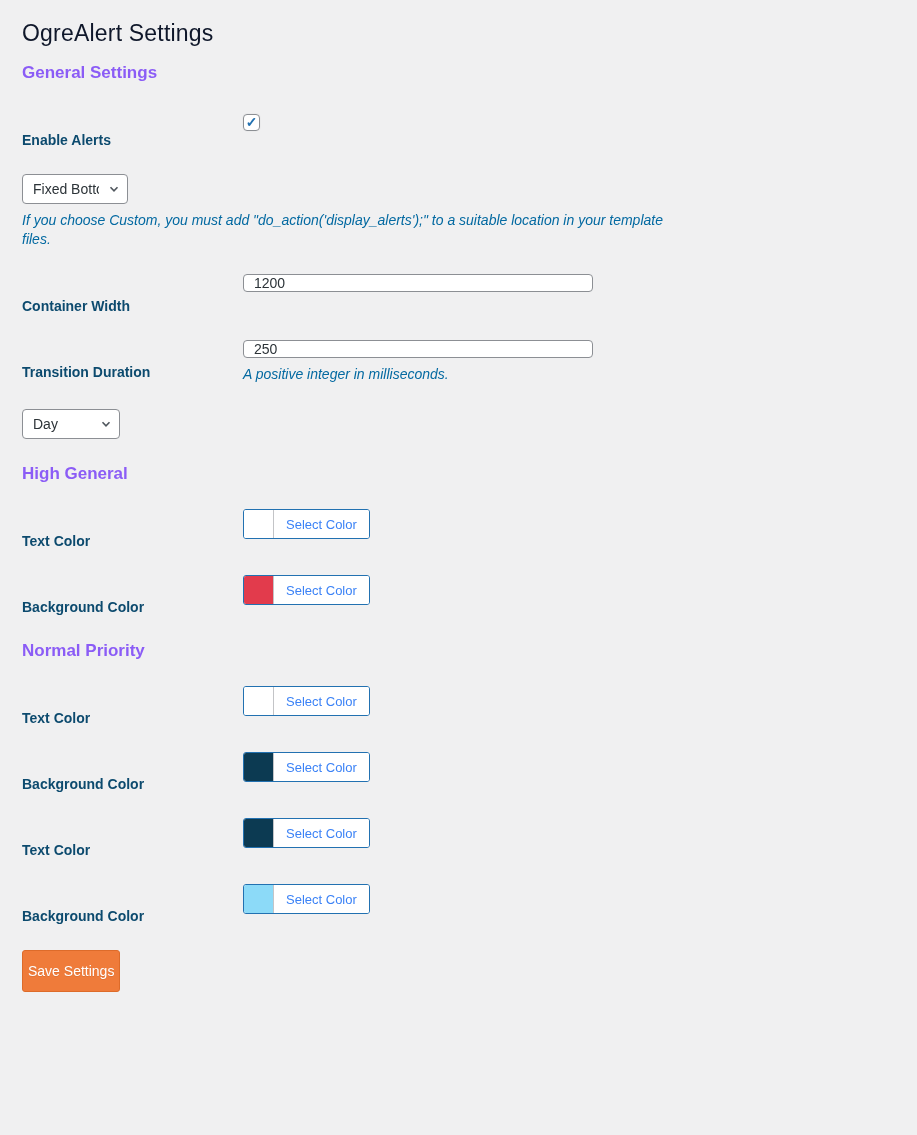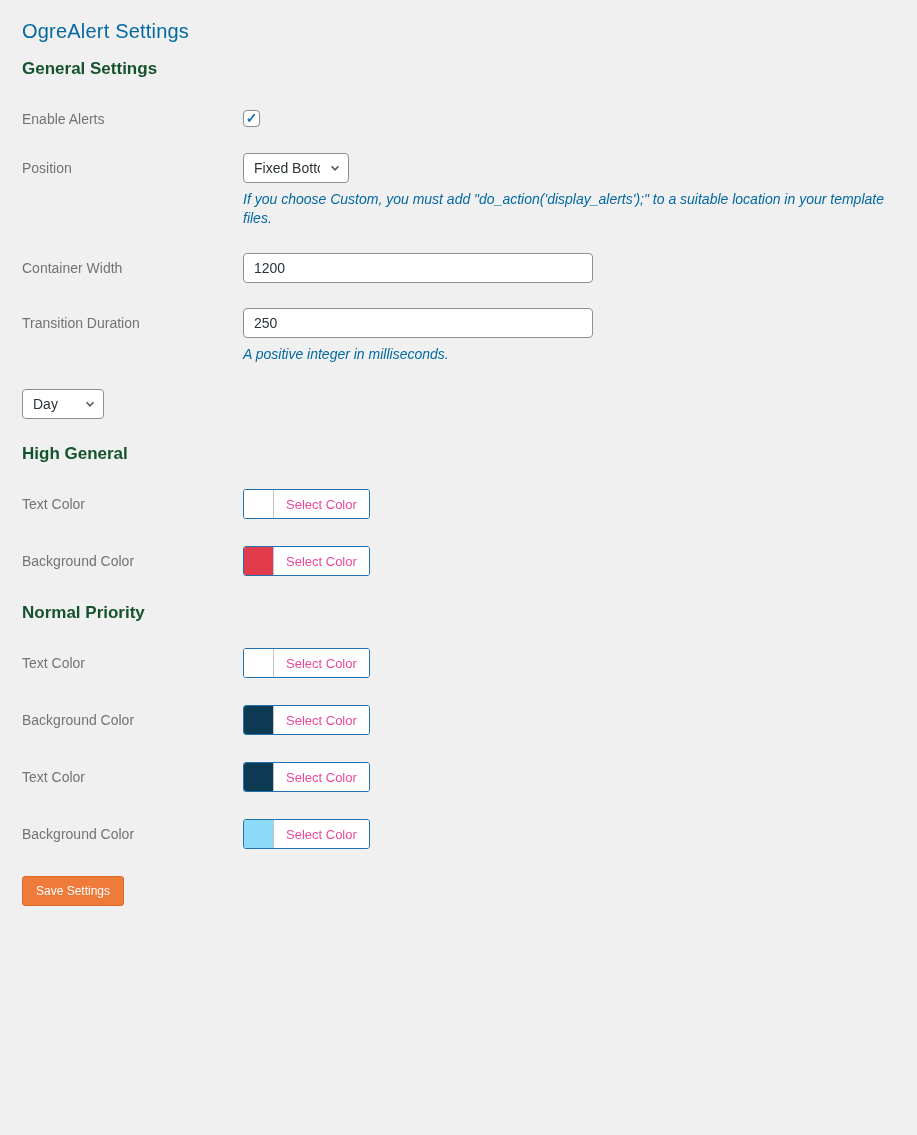--- a/index.html
+++ b/index.html
@@ -8,42 +8,43 @@
     background: #f0f0f1;
     color: #1d2327;
     font-family: "Liberation Sans", sans-serif;
     font-size: 14px;
     width: 917px;
     min-height: 1135px;
   }
   .page { padding: 20px 28px 40px 22px; }
 
   h1.page-title {
-    font-size: 20px;
+    font-size: 23px;
     font-weight: 400;
-    color: #0369a1;
+    color: #0f172a;
     margin: 0 0 16px 0;
     letter-spacing: 0.2px;
   }
   h2.section-heading {
     font-size: 17px;
     font-weight: bold;
-    color: #14532d;
+    color: #8b5cf6;
     margin: 6px 0 25px 0;
   }
 
   .row { display: flex; align-items: flex-start; margin-bottom: 25px; }
   .row-label {
     flex: 0 0 221px;
     width: 221px;
-    font-weight: normal;
-    font-size: 14px;
-    color: #737373;
+    font-weight: bold;
+    font-size: 14px;
+    color: #0c4a6e;
     padding-top: 7px;
     line-height: 17px;
+    margin-top: 17px;
   }
   .row-control { flex: 1 1 auto; min-width: 0; }
 
   
   .checkbox {
     display: inline-flex;
     align-items: center;
     justify-content: center;
     width: 17px; height: 17px;
     margin-top: 6px;
@@ -72,31 +73,31 @@
     border-radius: 4px;
     background: #ffffff;
     color: #2c3338;
     font-family: "Liberation Sans", sans-serif;
     font-size: 14px;
     padding: 0 28px 0 10px;
     line-height: 28px;
     cursor: pointer;
   }
   .select-wrap.w-position select { width: 106px; }
-  .select-wrap.w-day select { width: 82px; }
+  .select-wrap.w-day select { width: 98px; }
   .select-chevron {
     position: absolute;
     right: 8px; top: 9px;
     pointer-events: none;
   }
 
   
   input.text-input {
     width: 350px;
-    height: 30px;
+    height: 18px;
     border: 1px solid #8c8f94;
     border-radius: 4px;
     background: #ffffff;
     color: #2c3338;
     font-family: "Liberation Sans", sans-serif;
     font-size: 14px;
     padding: 0 10px;
   }
 
   p.description {
@@ -126,32 +127,32 @@
     display: block;
     width: 30px;
     height: 28px;
     border-right: 1px solid #c3c4c7;
   }
   .color-result-text {
     display: flex;
     align-items: center;
     padding: 0 12px;
     font-size: 13px;
-    color: #ec4899;
+    color: #3b82f6;
     background: #ffffff;
   }
 
   
   .save-row { margin-top: 16px; }
   button.save-button {
     display: inline-block;
-    height: 30px;
-    padding: 0 13px;
-    font-family: "Liberation Sans", sans-serif;
-    font-size: 12px;
+    height: 42px;
+    padding: 0 5px;
+    font-family: "Liberation Sans", sans-serif;
+    font-size: 14px;
     color: #ffffff;
     background: #ef7b3a;
     border: 1px solid #dd6b2a;
     border-radius: 3px;
     cursor: pointer;
     text-shadow: 0 1px 0 rgba(0,0,0,0.08);
   }
 </style>
 </head>
 <body>
@@ -165,21 +166,20 @@
   <div class="row">
     <div class="row-label">Enable Alerts</div>
     <div class="row-control">
       <span class="checkbox">
         <span class="checkmark">✓</span>
       </span>
     </div>
   </div>
 
   <div class="row">
-    <div class="row-label">Position</div>
     <div class="row-control">
       <span class="select-wrap w-position">
         <select>
           <option>Fixed Bottom</option>
         </select>
         <svg class="select-chevron" width="12" height="12" viewBox="0 0 12 12">
             <path d="M2.5 4.2 L6 7.8 L9.5 4.2" fill="none" stroke="#50575e" stroke-width="1.6"></path>
           </svg>
       </span>
       <p class="description">If you choose Custom, you must add "do_action('display_alerts');" to a suitable location in your template files.</p>

